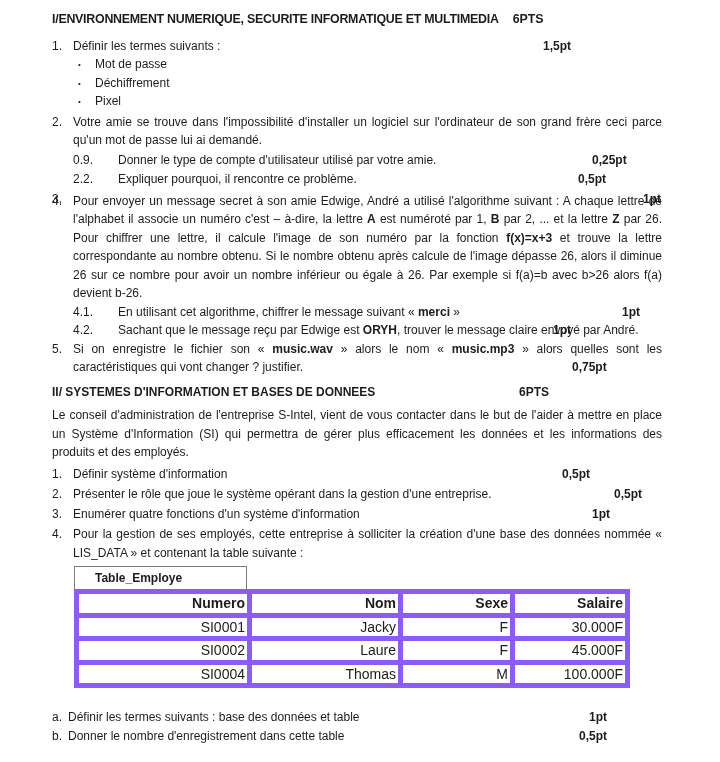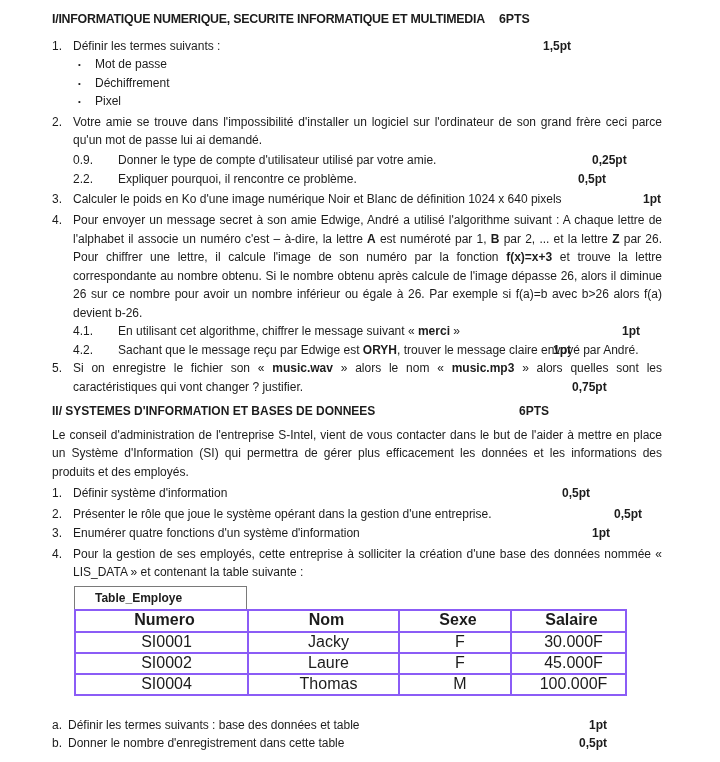--- a/index.html
+++ b/index.html
@@ -36,36 +36,36 @@
   .mt1{margin-top:1px;}
   
   .tblwrap{margin-left:74px;margin-top:4px;}
   .cap{
     width:173px;height:23px;box-sizing:border-box;
     border:1px solid #7a7a7a;border-bottom:none;
     font-weight:700;padding-left:20px;line-height:23px;
   }
   table.emp{border-collapse:collapse;table-layout:fixed;}
   table.emp th,table.emp td{
-    border:2px solid #8b5cf6;box-sizing:border-box;
-    padding:0 2px 0 8px;text-align:center;vertical-align:middle;
-    font-size:16px;
+    border:5px solid #8b5cf6;box-sizing:border-box;
+    padding:0 2px 0 8px;text-align:right;vertical-align:middle;
+    font-size:14px;
   }
   table.emp th{font-weight:700;height:22px;}
   table.emp td{font-weight:400;height:21px;padding-left:12px;}
   .c1{width:173px;} .c2{width:151px;} .c3{width:112px;} .c4{width:115px;}
   .ab{margin-top:20px;}
 </style>
 </head>
 <body>
 
 <div class="page">
 
   <div class="row h1">
-    <span>I/INFORMATIQUE NUMERIQUE, SECURITE INFORMATIQUE ET MULTIMEDIA</span><span class="pts-inline">6PTS</span>
+    <span>I/ENVIRONNEMENT NUMERIQUE, SECURITE INFORMATIQUE ET MULTIMEDIA</span><span class="pts-inline">6PTS</span>
   </div>
 
   <div class="row li1 mt8">
     <span class="num">1.</span>
     <span>Définir les termes suivants :</span>
     <span class="pt-abs" style="left:543px;">1,5pt</span>
   </div>
 
   <div class="row lib">
     <span class="blt">•</span>
@@ -91,21 +91,20 @@
     <span class="pt-abs" style="left:592px;">0,25pt</span>
   </div>
   <div class="row li2 mt1">
     <span class="num">2.2.</span>
     <span>Expliquer pourquoi, il rencontre ce problème.</span>
     <span class="pt-abs" style="left:578px;">0,5pt</span>
   </div>
 
   <div class="row li1 mt1">
     <span class="num">3.</span>
-    <span>Calculer le poids en Ko d'une image numérique Noir et Blanc de définition 1024 x 640 pixels</span>
     <span class="pt-abs" style="left:643px;">1pt</span>
   </div>
 
   <div class="row li1 just mt3">
     <span class="num">4.</span>
     <span><span>Pour envoyer un message secret à son amie Edwige, André a utilisé l'algorithme suivant : A chaque lettre de l'alphabet il associe un numéro c'est – à-dire, la lettre </span><span style="font-weight: 700;">A</span><span> est numéroté par 1, </span><span style="font-weight: 700;">B</span><span> par 2, ... et la lettre </span><span style="font-weight: 700;">Z</span><span> par 26. Pour chiffrer une lettre, il calcule l'image de son numéro par la fonction </span><span style="font-weight: 700;">f(x)=x+3</span><span> et trouve la lettre correspondante au nombre obtenu. Si le nombre obtenu après calcule de l'image dépasse 26, alors il diminue 26 sur ce nombre pour avoir un nombre inférieur ou égale à 26. Par exemple si f(a)=b avec b&gt;26 alors f(a) devient b-26.</span></span>
   </div>
 
   <div class="row li2">
     <span class="num">4.1.</span>

